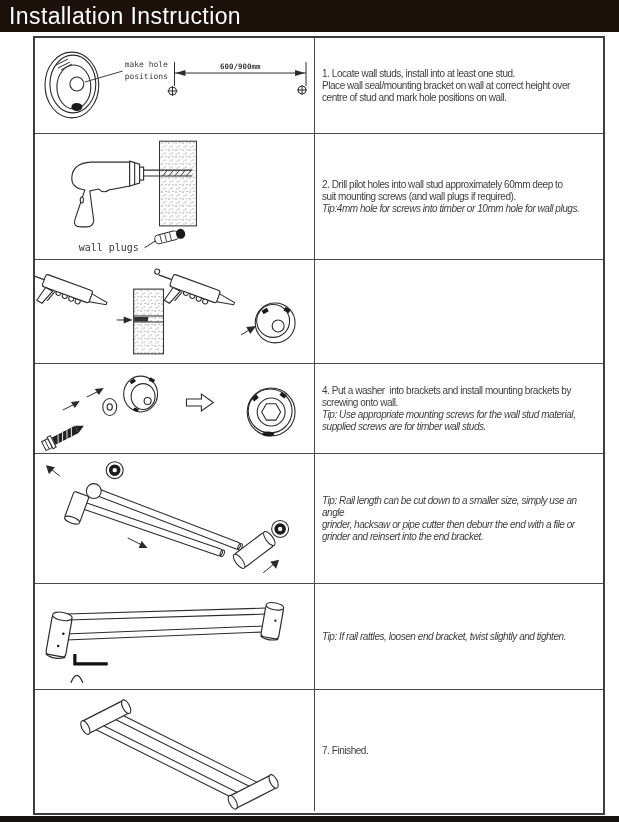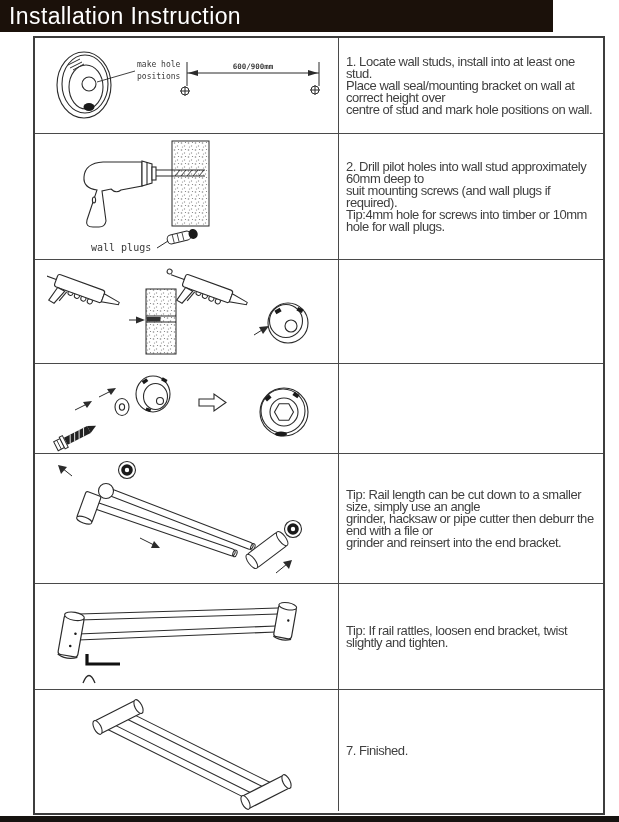--- a/index.html
+++ b/index.html
@@ -1,51 +1,51 @@
 <!DOCTYPE html>
 <html><head>
 <meta charset="utf-8">
 <style>
   html,body{margin:0;padding:0;}
   body{
     width:619px;height:822px;position:relative;background:#ffffff;
     font-family:"Liberation Sans", sans-serif;overflow:hidden;
   }
   .header{
-    position:absolute;left:0;top:0;width:553px;height:32px;
+    position:absolute;left:0;top:0;width:619px;height:32px;
     background:#1b110a;color:#ffffff;display:flex;align-items:center;
   }
   .header .title{
     font-size:23px;letter-spacing:0.4px;padding-left:9px;font-weight:400;
   }
   .footer{
     position:absolute;left:0;bottom:0;width:619px;height:6px;background:#161310;
   }
   .itable{
     position:absolute;left:33px;top:36px;width:572px;height:779px;
     border:2px solid #3d3d3d;box-sizing:border-box;
     display:flex;flex-direction:column;background:#fff;
   }
   .row{
     display:flex;border-bottom:1px solid #4a4a4a;box-sizing:border-box;
   }
   .row:last-child{border-bottom:none;}
   .dcell{
-    width:304px;border-right:1px solid #4a4a4a;box-sizing:border-box;
+    width:280px;border-right:1px solid #4a4a4a;box-sizing:border-box;
     display:flex;align-items:center;justify-content:center;overflow:hidden;
   }
   .tcell{
     flex:1;display:flex;flex-direction:column;justify-content:center;
     padding:4px 2px 4px 7px;box-sizing:border-box;
   }
   .instr,.tip{
-    font-size:13px;line-height:12px;color:#3f3f3f;letter-spacing:-0.45px;
+    font-size:10px;line-height:12px;color:#3f3f3f;letter-spacing:-0.45px;
     white-space:pre-wrap;
   }
-  .tip{margin-top:0;}
+  .tip{margin-top:0;font-style:italic;}
   svg text{fill:#3a3a3a;}
   .monolabel{font-family:"DejaVu Sans Mono", monospace;}
 </style>
 </head>
 <body>
 
 <div class="header">
   <div class="title">Installation Instruction</div>
 </div>
 
@@ -229,20 +229,26 @@
           <circle cx="237" cy="48" r="24"></circle>
           <circle cx="236" cy="47" r="22"></circle>
           <circle cx="237" cy="48" r="14"></circle>
           <polygon points="246.5,48 241.8,39.8 232.2,39.8 227.5,48 232.2,56.2 241.8,56.2"></polygon>
           <rect x="218" y="32" width="6" height="4" transform="rotate(-40 221 34)" fill="#1a1a1a" stroke="none"></rect>
           <rect x="246" y="29" width="6" height="4" transform="rotate(35 249 31)" fill="#1a1a1a" stroke="none"></rect>
           <ellipse cx="234" cy="70" rx="6" ry="2.5" fill="#1a1a1a" stroke="none"></ellipse>
         </g>
       </svg>
     </div>
+    <div class="tcell">
+      <div class="instr">4. Put a washer  into brackets and install mounting brackets by
+screwing onto wall.</div>
+      <div class="tip">Tip: Use appropriate mounting screws for the wall stud material,
+supplied screws are for timber wall studs.</div>
+    </div>
   </div>
 
   <div class="row" style="height:130px">
     <div class="dcell">
       <svg width="280" height="129" viewBox="0 0 280 129">
         <g stroke="#2b2b2b" stroke-width="1">
           <line x1="25" y1="22" x2="15" y2="14"></line>
           <polygon points="11,11 14,20 20,13" fill="#2b2b2b" stroke="none"></polygon>
         </g>
         <g>

